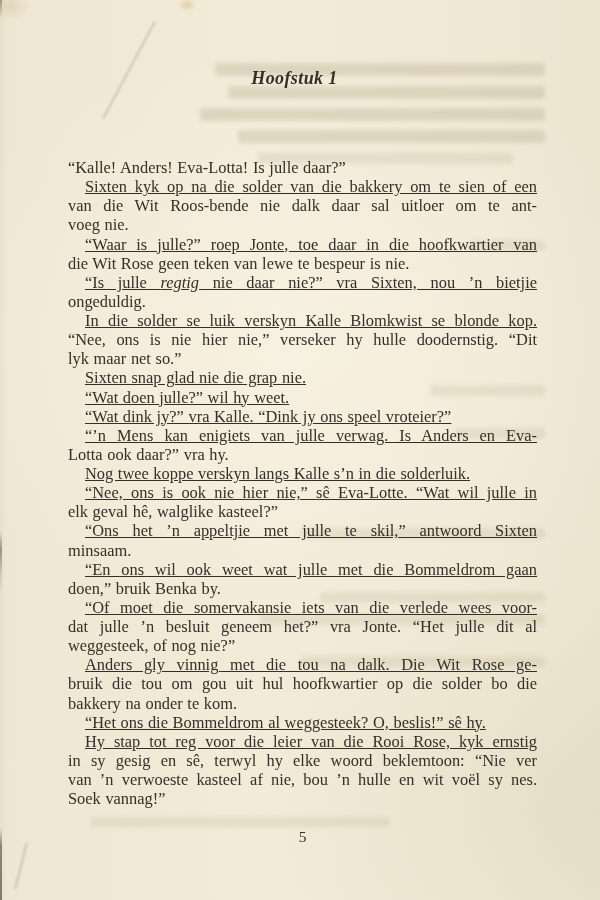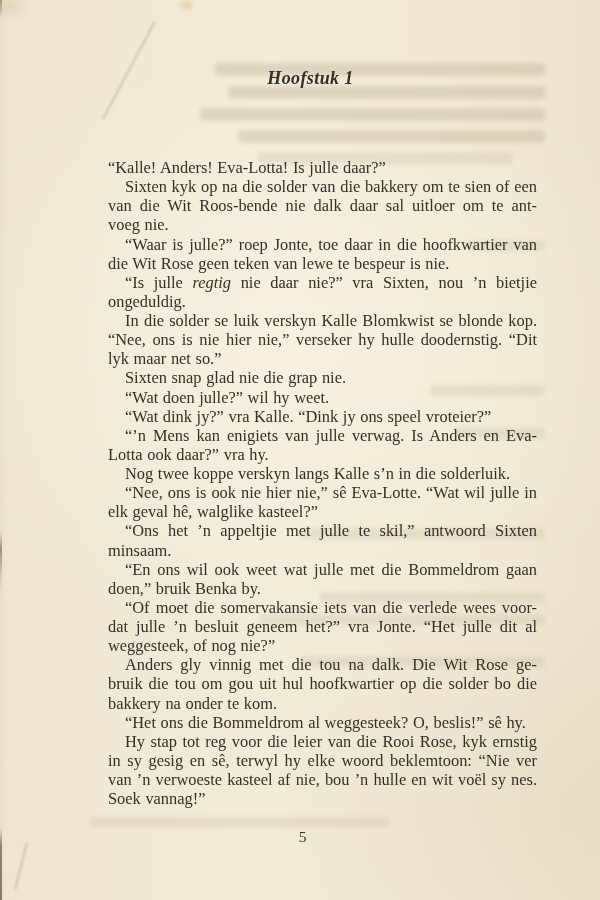--- a/index.html
+++ b/index.html
@@ -35,45 +35,44 @@
   .left-edge {
     position: absolute; left: 0; top: 0; width: 2px; height: 900px;
     background: linear-gradient(180deg,
       rgba(80,75,65,0.45) 0%, rgba(80,75,65,0) 2%,
       rgba(80,75,65,0) 59%, rgba(90,85,75,0.55) 61%, rgba(90,85,75,0.15) 64%,
       rgba(80,75,65,0) 66%, rgba(80,75,65,0) 92%,
       rgba(60,56,50,0.55) 94%, rgba(60,56,50,0.6) 100%);
   }
   .chapter {
     position: absolute;
-    left: 76px; width: 469px; top: 68px;
+    left: 60px; width: 469px; top: 68px;
     margin: 0;
     text-align: center;
     font-size: 18px;
     font-weight: bold;
     font-style: italic;
     letter-spacing: 0.4px;
     color: #343029;
   }
   .bodytext {
     position: absolute;
     left: 68px; width: 469px; top: 158px;
     font-size: 16.4px;
     line-height: 19.12px;
     color: #343029;
     word-spacing: 0.5px;
   }
   .line {
     text-align: justify;
     text-align-last: justify;
     min-height: 19.12px;
-    margin-left: 40px;
   }
   .line.last { text-align-last: left; }
-  .line.indent { padding-left: 17px; }
+  .line.indent { padding-left: 17px; text-decoration: underline; }
   .it { font-style: italic; }
   .pagenum {
     position: absolute;
     left: 68px; width: 469px; top: 828px;
     text-align: center;
     font-size: 15.5px;
     color: #3a362e;
   }
 </style>
 </head>

